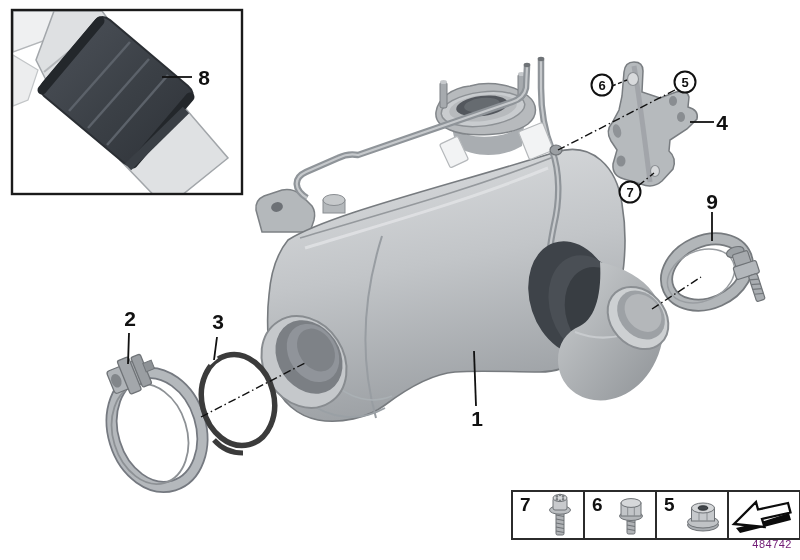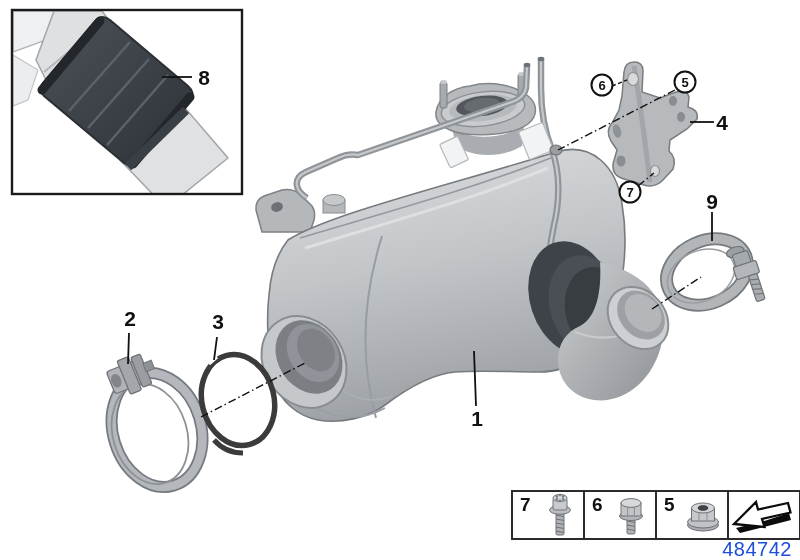--- a/index.html
+++ b/index.html
@@ -12,21 +12,21 @@
         border:2px solid #111;border-radius:50%;background:#fff;display:flex;
         align-items:center;justify-content:center;font-weight:700;font-size:13px;color:#111;}
   .legend{position:absolute;left:511px;top:490px;display:flex;}
   .lbox{position:relative;width:70px;height:46px;border:2px solid #2b2b2b;background:#fff;
         margin-left:-2px;}
   .lbox:first-child{margin-left:0;}
   .lnum{position:absolute;left:7px;top:2px;font-weight:700;font-size:19px;color:#111;}
   .licon{position:absolute;right:2px;top:0;}
   .aicon{position:absolute;left:2px;top:1px;}
   .partnum{position:absolute;left:694px;top:538px;width:98px;text-align:right;
-           font-size:20px;color:#1d4ed8;letter-spacing:0.5px;}
+           font-size:11px;color:#701a75;letter-spacing:0.5px;}
 </style>
 </head>
 <body>
 
 <div class="stage">
 
 <svg class="art" viewBox="0 0 800 560">
   <defs>
     <linearGradient id="gBody" x1="0" y1="0" x2="0.25" y2="1">
       <stop offset="0" stop-color="#dcdee0"></stop>

